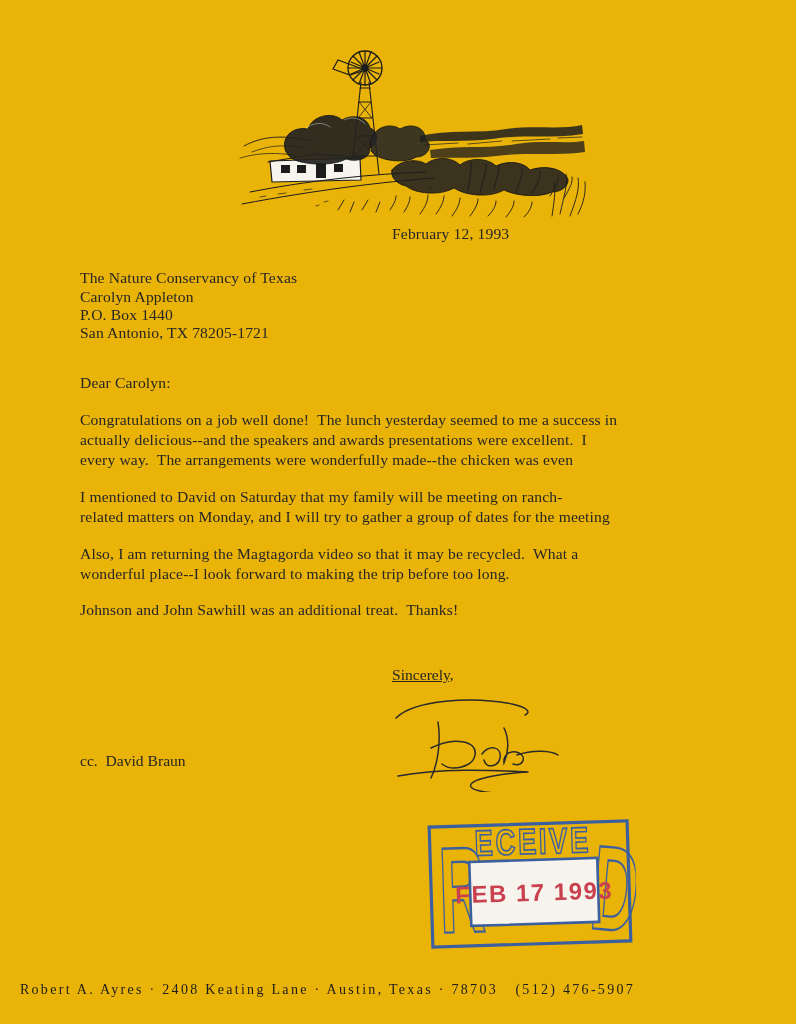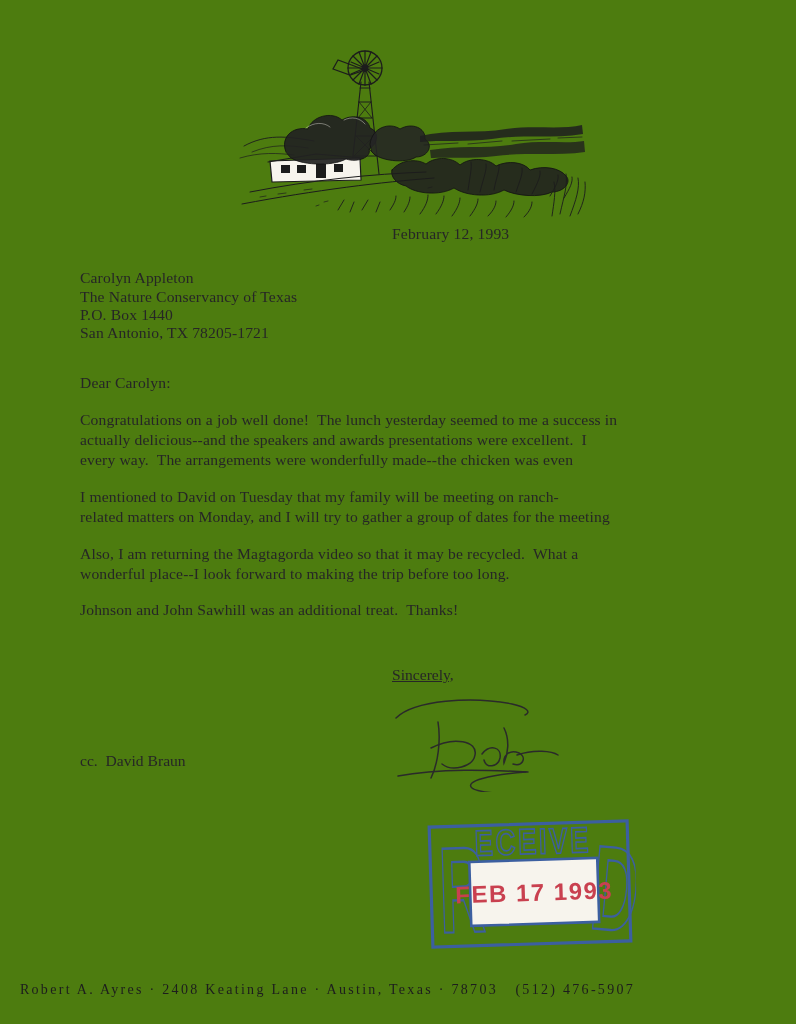--- a/index.html
+++ b/index.html
@@ -5,21 +5,21 @@
   html,body{margin:0;padding:0;}
   body{
     width:796px;height:1024px;
     background:#efece4;
     font-family:"Liberation Serif", serif;
     overflow:hidden;
   }
   .page{
     position:relative;
     width:796px;height:1024px;
-    background:#4d7c0f;
+    background:#eab308;
     color:#262626;
   }
   
   .illustration{
     position:absolute; left:220px; top:24px;
     width:372px; height:196px;
   }
   
   .content{
     position:absolute; left:80px; top:224px; width:660px;
@@ -123,34 +123,34 @@
         <path d="M304,193 C310,187 312,182 312,178"></path>
       </g>
 
       <path d="M104,178 L108,177 M96,182 L99,181 M208,164 L212,163" stroke-width="0.7"></path>
     </g>
   </svg>
 
   <div class="content">
     <div class="date-line line">February 12, 1993</div>
     <div class="recipient">
+        <div class="line">The Nature Conservancy of Texas</div>
         <div class="line">Carolyn Appleton</div>
-        <div class="line">The Nature Conservancy of Texas</div>
         <div class="line">P.O. Box 1440</div>
         <div class="line">San Antonio, TX 78205-1721</div>
       </div>
     <div class="salutation line">Dear Carolyn:</div>
     <div class="body-text">
         <div class="para">
           <div class="line">Congratulations on a job well done!  The lunch yesterday seemed to me a success in</div>
           <div class="line">actually delicious--and the speakers and awards presentations were excellent.  I</div>
           <div class="line">every way.  The arrangements were wonderfully made--the chicken was even</div>
         </div>
         <div class="para">
-          <div class="line">I mentioned to David on Tuesday that my family will be meeting on ranch-</div>
+          <div class="line">I mentioned to David on Saturday that my family will be meeting on ranch-</div>
           <div class="line">related matters on Monday, and I will try to gather a group of dates for the meeting</div>
         </div>
         <div class="para">
           <div class="line">Also, I am returning the Magtagorda video so that it may be recycled.  What a</div>
           <div class="line">wonderful place--I look forward to making the trip before too long.</div>
         </div>
         <div class="para">
           <div class="line">Johnson and John Sawhill was an additional treat.  Thanks!</div>
         </div>
       </div>

